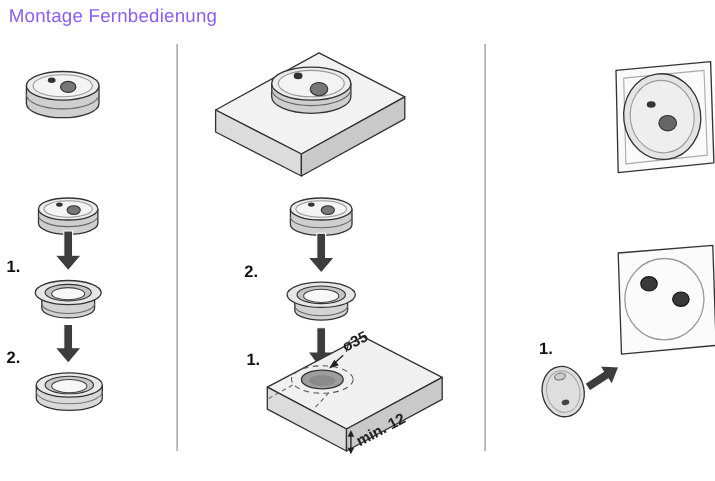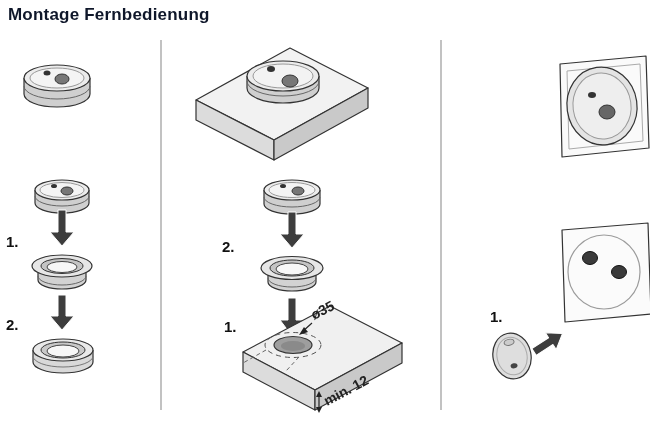--- a/index.html
+++ b/index.html
@@ -13,22 +13,22 @@
     width: 650px;
     height: 437px;
     background: #ffffff;
     overflow: hidden;
   }
   .page-title {
     position: absolute;
     top: 5px;
     left: 8px;
     font-size: 17px;
-    font-weight: 700;
-    color: #0f172a;
+    font-weight: 400;
+    color: #8b5cf6;
     letter-spacing: 0.2px;
   }
   svg { position: absolute; top: 0; left: 0; }
   svg text {
     font-family: "Liberation Sans", sans-serif;
     fill: #111111;
   }
   .step-label { font-size: 15px; font-weight: bold; }
   .dim-label  { font-size: 14px; font-weight: bold; fill: #222222; }
 </style>

